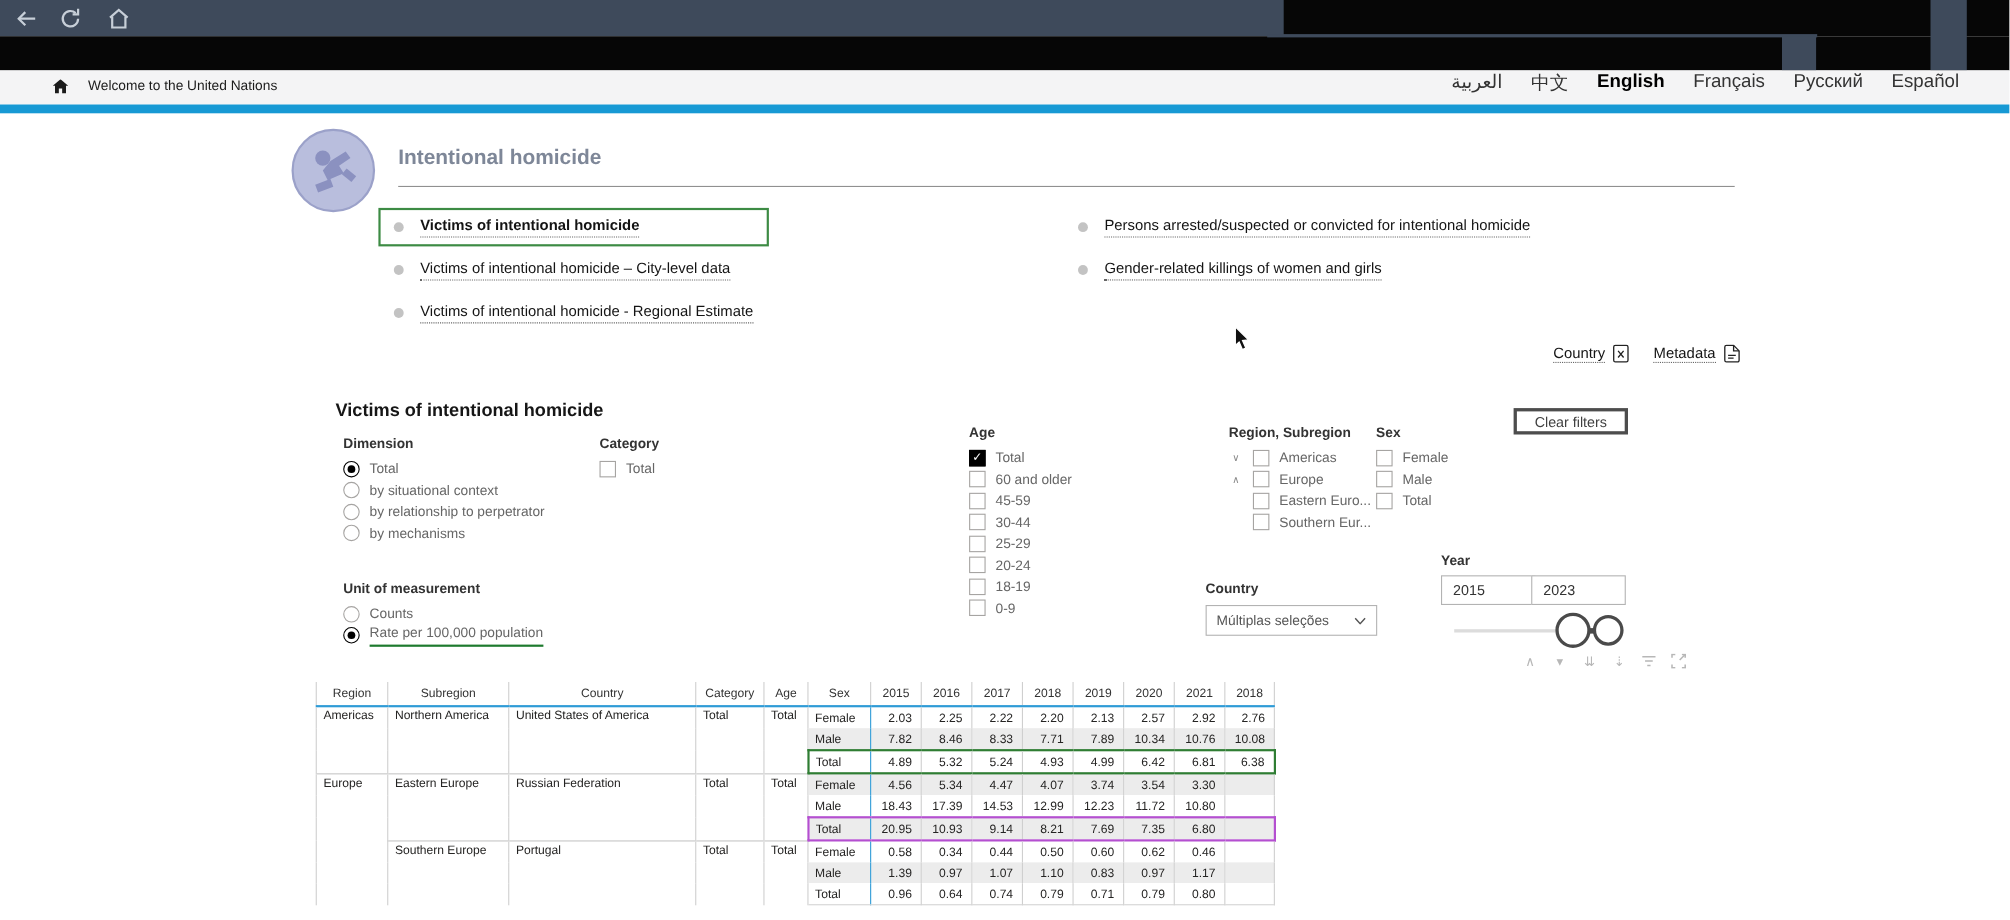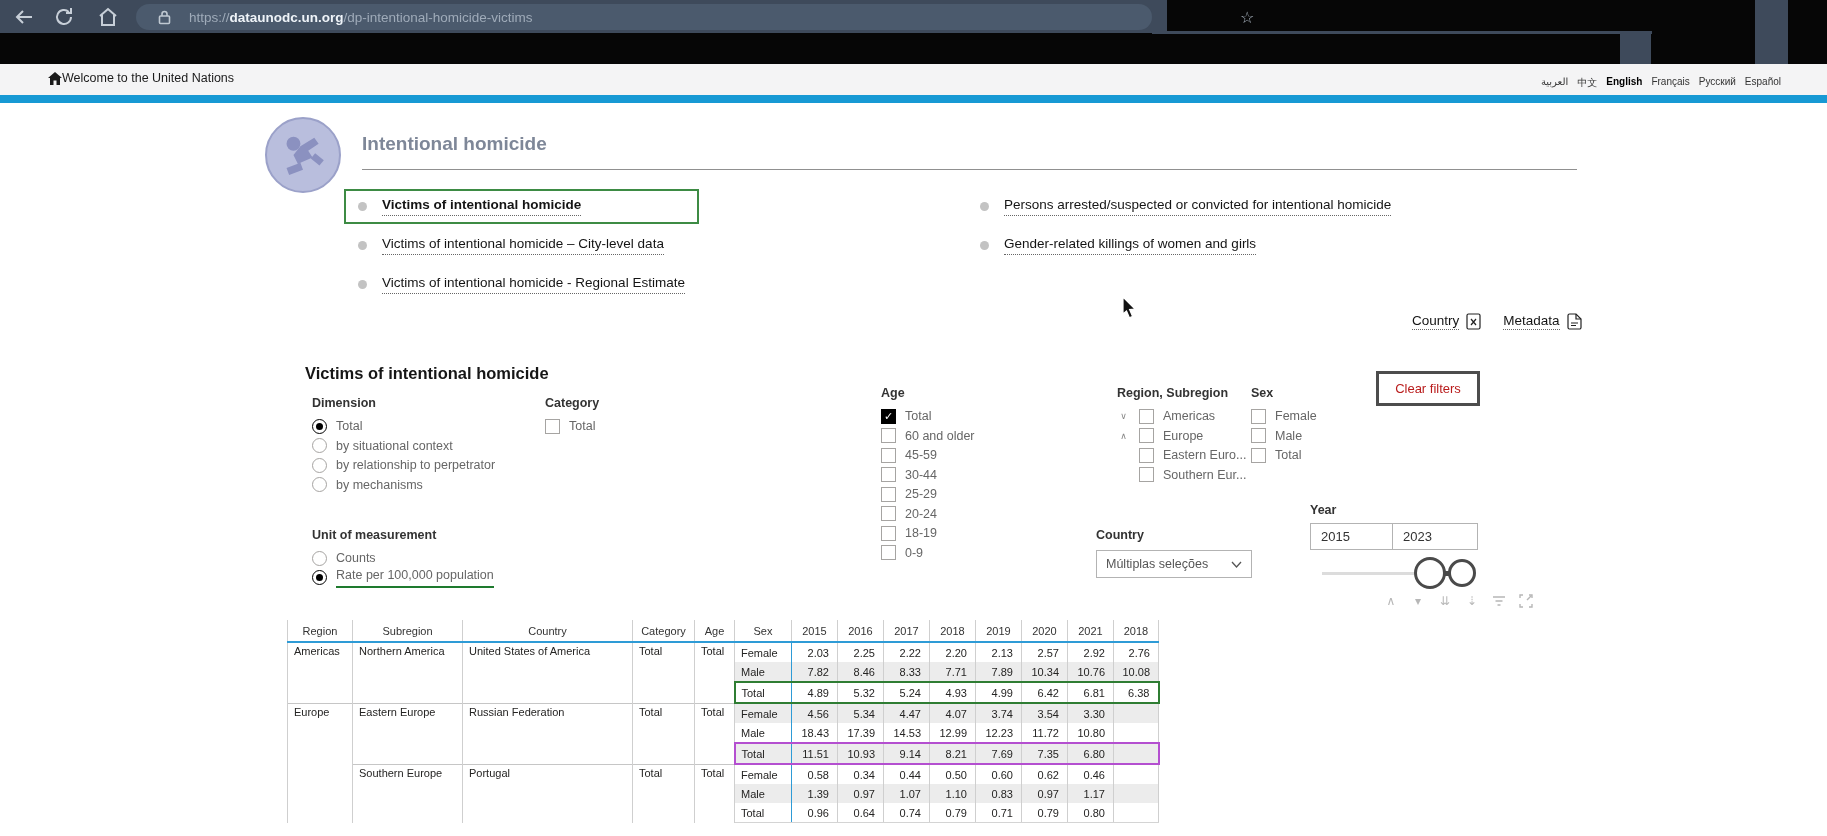--- a/index.html
+++ b/index.html
@@ -16,23 +16,23 @@
   .url-text{margin-left:18px;font-size:13.5px;color:#9fabb9;white-space:nowrap;}
   .url-text b{color:#eef3f8;font-weight:bold;}
   .star{position:absolute;left:1104px;top:4px;font-size:16px;color:#aab5c1;}
   .blackband{position:absolute;left:0;top:33px;width:1827px;height:31px;background:#060606;}
   .slate-line{position:absolute;left:1152px;top:31px;width:500px;height:3px;background:#3e4a5b;}
   .slate-notch{position:absolute;left:1620px;top:33px;width:31px;height:31px;background:#3e4a5b;}
   .slate-strip{position:absolute;left:1755px;top:0;width:33px;height:64px;background:#3e4a5b;}
 
   
   .unheader{position:absolute;left:0;top:64px;width:1827px;height:31px;background:#f4f4f5;}
-  .welcome{position:absolute;left:48px;top:7px;display:flex;align-items:center;gap:0;
+  .welcome{position:absolute;left:48px;top:7px;display:flex;align-items:center;gap:18px;
            font-size:12.5px;color:#1b1b1b;}
-  .langs{position:absolute;right:46px;top:12px;display:flex;gap:9px;font-size:10px;color:#333;}
+  .langs{position:absolute;right:46px;top:0;display:flex;gap:26px;font-size:17px;color:#333;}
   .lang{cursor:pointer;}
   .lang.active{font-weight:bold;color:#000;}
   .cyanbar{position:absolute;left:0;top:95px;width:1827px;height:8px;background:#1799d4;}
 
   
   .hicon{position:absolute;left:265px;top:117px;width:72px;height:72px;border-radius:50%;
          background:#b9bedd;border:2px solid #9ba1c9;display:flex;align-items:center;justify-content:center;}
   .page-title{position:absolute;left:362px;top:133px;font-size:19px;font-weight:bold;color:#7e8798;}
   .title-rule{position:absolute;left:362px;top:169px;width:1215px;height:1px;background:#909090;}
 
@@ -71,22 +71,22 @@
   .optlabel.greenline{border-bottom:2px solid #1e7a2e;padding-bottom:4px;}
   .dropdown{position:absolute;left:0;top:22px;width:136px;height:26px;border:1px solid #b3b3b3;background:#fff;
             display:flex;align-items:center;justify-content:space-between;padding:0 9px;font-size:12.5px;color:#555;cursor:pointer;}
   .yearbox{position:absolute;top:20px;width:74px;height:25px;border:1px solid #b3b3b3;background:#fff;
            font-size:13px;color:#333;padding:0 0 0 10px;font-family:"Liberation Sans",sans-serif;box-sizing:content-box;}
   .slider-track{position:absolute;left:12px;top:69px;width:152px;height:3px;background:#dcdcdc;}
   .slider-sel{position:absolute;left:118px;top:68px;width:46px;height:5px;background:#4a4a4a;}
   .handle{position:absolute;border-radius:50%;background:#fff;border:3px solid #4a4a4a;}
   .h1{left:104px;top:54px;width:26px;height:26px;}
   .h2{left:138px;top:56px;width:22px;height:22px;}
-  .clear-btn{position:absolute;left:1376px;top:371px;width:104px;height:35px;background:#fff;
-             border:3px solid #4d4d4d;color:#b91c1c;font-size:13px;font-family:"Liberation Sans",sans-serif;cursor:pointer;}
+  .clear-btn{position:absolute;left:1376px;top:371px;width:104px;height:24px;background:#fff;
+             border:3px solid #4d4d4d;color:#404040;font-size:13px;font-family:"Liberation Sans",sans-serif;cursor:pointer;}
   .vtoolbar{position:absolute;left:1384px;top:594px;display:flex;align-items:center;gap:13px;color:#b7b7b7;
             font-size:12px;}
   .vtoolbar .ticon{display:inline-flex;align-items:center;justify-content:center;width:14px;height:14px;cursor:pointer;}
 
   
   .tablewrap{position:absolute;left:287px;top:620px;}
   table{border-collapse:collapse;table-layout:fixed;width:868px;font-size:11px;color:#252423;}
   th{border-left:1px solid #cfcfcf;border-right:1px solid #cfcfcf;border-bottom:2px solid #2e9bd6;
      font-weight:normal;color:#333;padding:3px 4px;height:15px;text-align:center;white-space:nowrap;}
   td{border-left:1px solid #cfcfcf;border-right:1px solid #cfcfcf;padding:2px 6px;height:15px;
@@ -118,28 +118,20 @@
         <path d="M11 6 L5 12 L11 18"></path>
       </svg>
     <svg class="chrome-ic" style="left:52px" viewBox="0 0 24 24" fill="none" stroke="#c7cfd8" stroke-width="2">
         <path d="M19 12 a7 7 0 1 1 -2.2 -5.1"></path>
         <path d="M19 3 v5 h-5" fill="none"></path>
       </svg>
     <svg class="chrome-ic" style="left:96px" viewBox="0 0 24 24" fill="none" stroke="#c7cfd8" stroke-width="2">
         <path d="M4 11 L12 4 L20 11"></path>
         <path d="M6 10 V20 H18 V10"></path>
       </svg>
-    <div class="url-pill">
-      <svg class="lock" width="13" height="15" viewBox="0 0 13 15" fill="none" stroke="#c0c9d2" stroke-width="1.6">
-          <rect x="1.5" y="6" width="10" height="7.5" rx="1"></rect>
-          <path d="M4 6 V4 a2.5 2.5 0 0 1 5 0 V6"></path>
-        </svg>
-      <div class="url-text"><span>https://</span><b>dataunodc.un.org</b><span>/dp-intentional-homicide-victims</span></div>
-      <span class="star">☆</span>
-    </div>
   </div>
   <div class="blackband"></div>
   <div class="slate-line"></div>
   <div class="slate-notch"></div>
   <div class="slate-strip"></div>
 
   <div class="unheader">
     <div class="welcome">
       <svg width="14" height="13" viewBox="0 0 14 13">
           <path d="M7 0 L0 6 H2 V13 H5.5 V8.5 H8.5 V13 H12 V6 H14 Z" fill="#1b1b1b"></path>
@@ -468,21 +460,21 @@
             <td class="c-val band">17.39</td>
             <td class="c-val band">14.53</td>
             <td class="c-val band">12.99</td>
             <td class="c-val band">12.23</td>
             <td class="c-val band">11.72</td>
             <td class="c-val band">10.80</td>
             <td class="c-val band"></td>
           </tr>
           <tr class="shaded hl-purple">
             <td class="c-sex band">Total</td>
-            <td class="c-val band">11.51</td>
+            <td class="c-val band">20.95</td>
             <td class="c-val band">10.93</td>
             <td class="c-val band">9.14</td>
             <td class="c-val band">8.21</td>
             <td class="c-val band">7.69</td>
             <td class="c-val band">7.35</td>
             <td class="c-val band">6.80</td>
             <td class="c-val band"></td>
           </tr>
           <tr class="gstart">
             <td class="c-desc" rowspan="3">Southern Europe</td>

